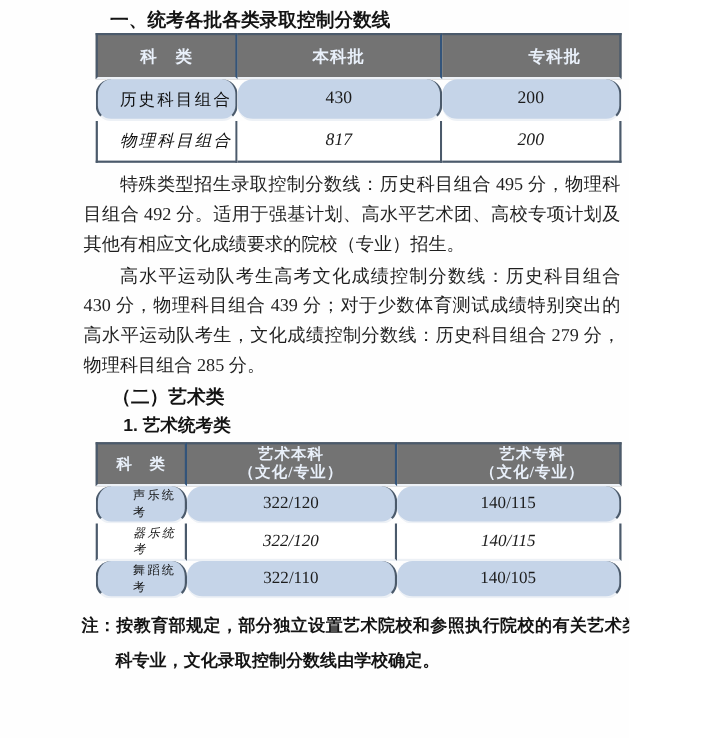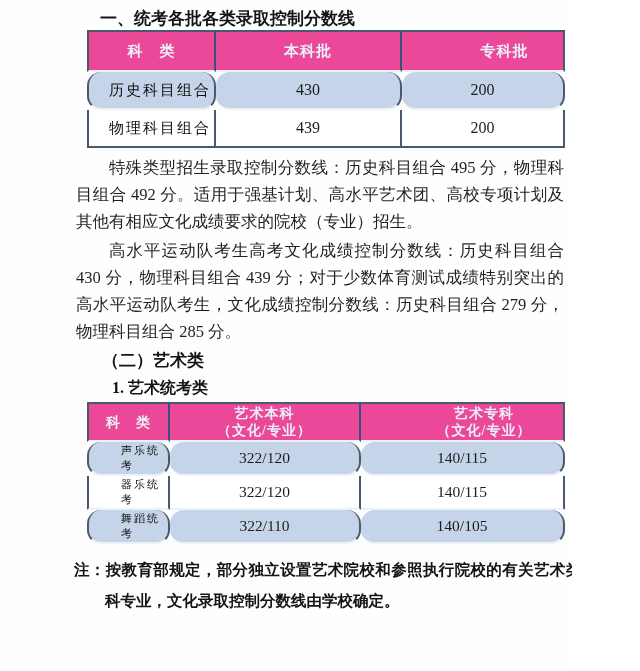--- a/index.html
+++ b/index.html
@@ -18,47 +18,47 @@
     font-family:"Liberation Sans","DejaVu Sans",sans-serif;
     font-weight:bold;font-size:17px;line-height:22px;color:#141414;
   }
   .h-sub{
     margin:5px 0 6px 102px;
     font-family:"Liberation Sans","DejaVu Sans",sans-serif;
     font-weight:bold;font-size:17px;line-height:22px;color:#141414;
   }
   .h-num{
     margin:2px 0 4px 112px;
-    font-family:Liberation Serif, serif;
+    font-family:Liberation Sans, sans-serif;
     font-weight:bold;font-size:16px;line-height:20px;color:#141414;
   }
   table{
     border-collapse:separate;border-spacing:0;
     margin-left:87px;table-layout:fixed;
   }
   .t1{width:478px;}
   .t2{width:478px;}
   th,td{box-sizing:border-box;vertical-align:middle;text-align:center;}
   
   th,td{border-right:2px solid #4b5a6b;border-bottom:2px solid #edf1f6;}
   tr th:first-child,tr td:first-child{border-left:2px solid #4b5a6b;}
   thead th{border-top:2px solid #4b5a6b;border-right:2px solid #33547a;}
   thead th:last-child{border-right:2px solid #4b5a6b;padding-left:45px;}
   tr.last td{border-bottom:2px solid #4b5a6b;}
   thead th{
-    background:#ec4899;color:#e9f0fa;
+    background:#737373;color:#e9f0fa;
     font-size:15px;font-weight:600;letter-spacing:1px;
   }
   .t1 thead th{height:42px;}
   .t1 td{height:38px;font-size:16px;}
   .t2 thead th{height:40px;font-size:14px;line-height:17px;}
   .t2 td{height:30px;font-size:15.5px;}
   .t2 tr.last td{height:38px;}
   tr.alt td{background:#c5d4e8;border-radius:14px;}
-  tr.plain td{background:#ffffff;}
+  tr.plain td{background:#ffffff;font-style:italic;}
   td.rowlabel{
     text-align:left;padding-left:20px;
     font-size:15px;letter-spacing:2px;color:#101010;
   }
   .t2 td.rowlabel{padding-left:32px;font-size:11px;}
   .hdr2 div{margin:0;}
   .small-note{font-size:11px;letter-spacing:0;margin-left:4px;color:#101010;}
   .small-note2{font-size:11px;letter-spacing:0;color:#101010;}
   .para{
     width:488px;margin:6px 0 0 76px;
@@ -95,21 +95,21 @@
       </tr>
     </thead>
     <tbody>
       <tr class="alt">
         <td class="rowlabel">历史科目组合</td>
         <td>430</td>
         <td>200</td>
       </tr>
       <tr class="plain last">
         <td class="rowlabel">物理科目组合</td>
-        <td>439</td>
+        <td>817</td>
         <td>200</td>
       </tr>
     </tbody>
   </table>
 
   <p class="para">特殊类型招生录取控制分数线：历史科目组合 495 分，物理科目组合 492 分。适用于强基计划、高水平艺术团、高校专项计划及其他有相应文化成绩要求的院校（专业）招生。</p>
   <p class="para second">高水平运动队考生高考文化成绩控制分数线：历史科目组合 430 分，物理科目组合 439 分；对于少数体育测试成绩特别突出的高水平运动队考生，文化成绩控制分数线：历史科目组合 279 分，物理科目组合 285 分。</p>
 
   <div class="h-sub">（二）艺术类</div>
   <div class="h-num">1. 艺术统考类</div>

